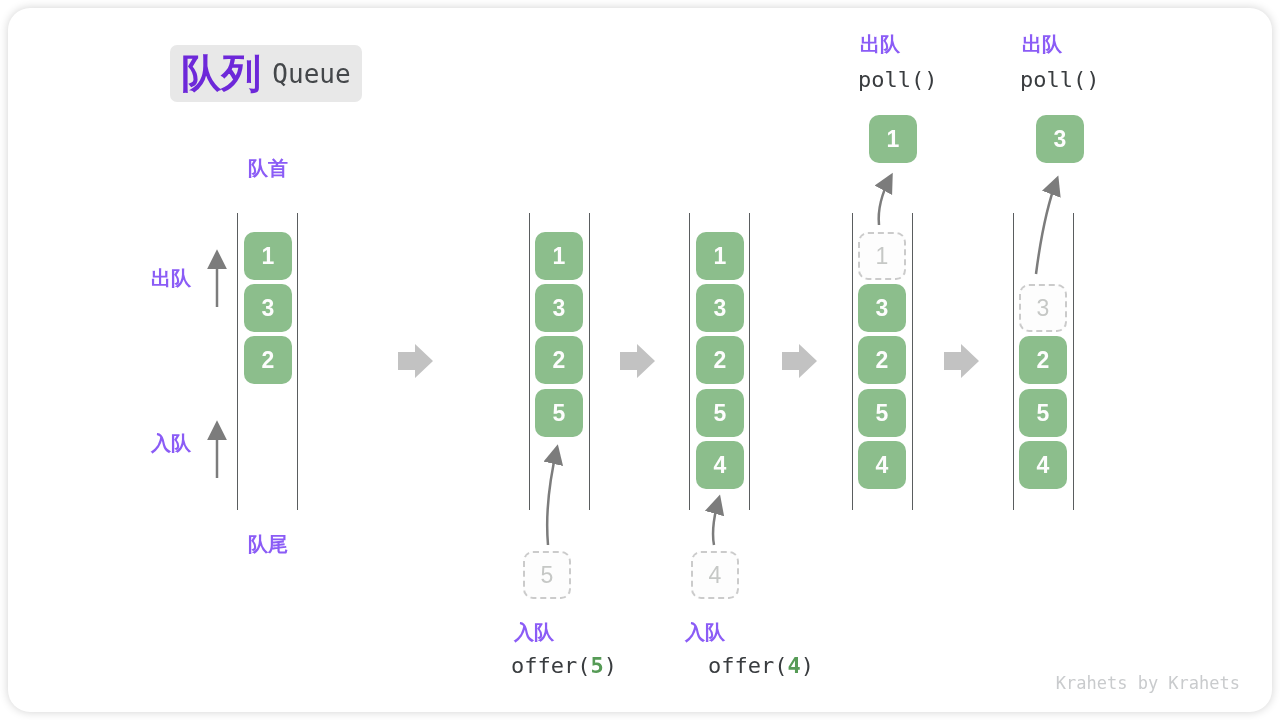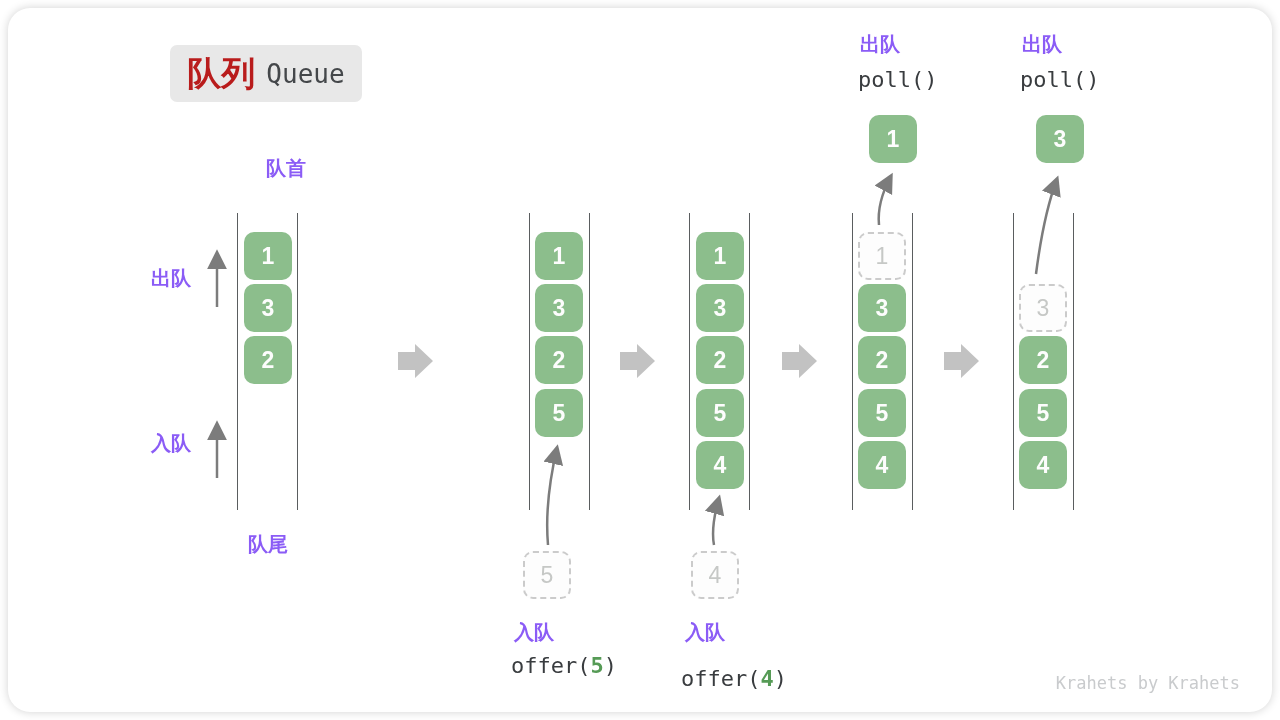--- a/index.html
+++ b/index.html
@@ -1,21 +1,21 @@
 <!DOCTYPE html>
 <html><head>
 <meta charset="utf-8">
 <style>
   html,body{margin:0;padding:0;background:#fff;}
   .stage{position:relative;width:1280px;height:720px;font-family:"Liberation Sans",sans-serif;overflow:hidden;}
   .card{position:absolute;left:8px;top:8px;width:1264px;height:704px;background:#ffffff;
         border-radius:22px;box-shadow:0 0 10px rgba(0,0,0,0.18);}
   .title-box{position:absolute;left:170px;top:45px;width:192px;height:57px;background:#E8E8E8;
         border-radius:7px;display:flex;align-items:center;justify-content:center;gap:11px;}
-  .title-zh{font-weight:bold;font-size:34px;color:#b91c1c;}
+  .title-zh{font-weight:bold;font-size:40px;color:#6d28d9;}
   .title-en{font-family:"DejaVu Sans Mono",monospace;font-size:26px;color:#44474A;}
   .zh{position:absolute;font-weight:bold;font-size:20px;color:#8b5cf6;white-space:nowrap;}
   .zh.center{width:62px;text-align:center;}
   .code{position:absolute;font-family:"DejaVu Sans Mono",monospace;font-size:22px;color:#393C3F;white-space:nowrap;}
   .code .arg{color:#569B56;font-weight:bold;}
   .walls{position:absolute;width:61px;height:297px;box-sizing:border-box;
         border-left:1.5px solid #5A5D5F;border-right:1.5px solid #5A5D5F;}
   .qbox{position:absolute;width:48px;height:48px;border-radius:10px;background:#8CBE8C;
         color:#FDFDFD;font-weight:bold;font-size:23px;display:flex;align-items:center;justify-content:center;}
   .qbox.dashed{background:#FDFDFD;border:2.5px dashed #CBCBCB;color:#C6C8C6;
@@ -28,34 +28,34 @@
 <body>
 
 <div class="stage">
   <div class="card"></div>
 
   <div class="title-box">
     <span class="title-zh">队列</span>
     <span class="title-en">Queue</span>
   </div>
 
-  <div class="zh center" style="left:237px;top:155px;margin-left:18px;">队首</div>
+  <div class="zh center" style="left:237px;top:155px;">队首</div>
   <div class="zh center" style="left:237px;top:531px;">队尾</div>
   <div class="zh" style="left:151px;top:265px;">出队</div>
   <div class="zh" style="left:151px;top:430px;">入队</div>
 
   <div class="zh" style="left:860px;top:31px;">出队</div>
   <div class="code" style="left:858px;top:67px;">poll()</div>
   <div class="zh" style="left:1022px;top:31px;">出队</div>
   <div class="code" style="left:1020px;top:67px;">poll()</div>
 
   <div class="zh" style="left:514px;top:619px;">入队</div>
   <div class="code" style="left:511px;top:653px;"><span>offer(</span><span class="arg">5</span><span>)</span></div>
   <div class="zh" style="left:685px;top:619px;">入队</div>
-  <div class="code" style="left:681px;top:653px;margin-top:13px;"><span>offer(</span><span class="arg">4</span><span>)</span></div>
+  <div class="code" style="left:708px;top:653px;"><span>offer(</span><span class="arg">4</span><span>)</span></div>
 
   <div class="walls" style="left:237px;top:213px;"></div>
   <div class="walls" style="left:529px;top:213px;"></div>
   <div class="walls" style="left:689px;top:213px;"></div>
   <div class="walls" style="left:852px;top:213px;"></div>
   <div class="walls" style="left:1013px;top:213px;"></div>
 
   <div class="qbox" style="left:244px;top:232px;">1</div>
   <div class="qbox" style="left:244px;top:284px;">3</div>
   <div class="qbox" style="left:244px;top:336px;">2</div>

